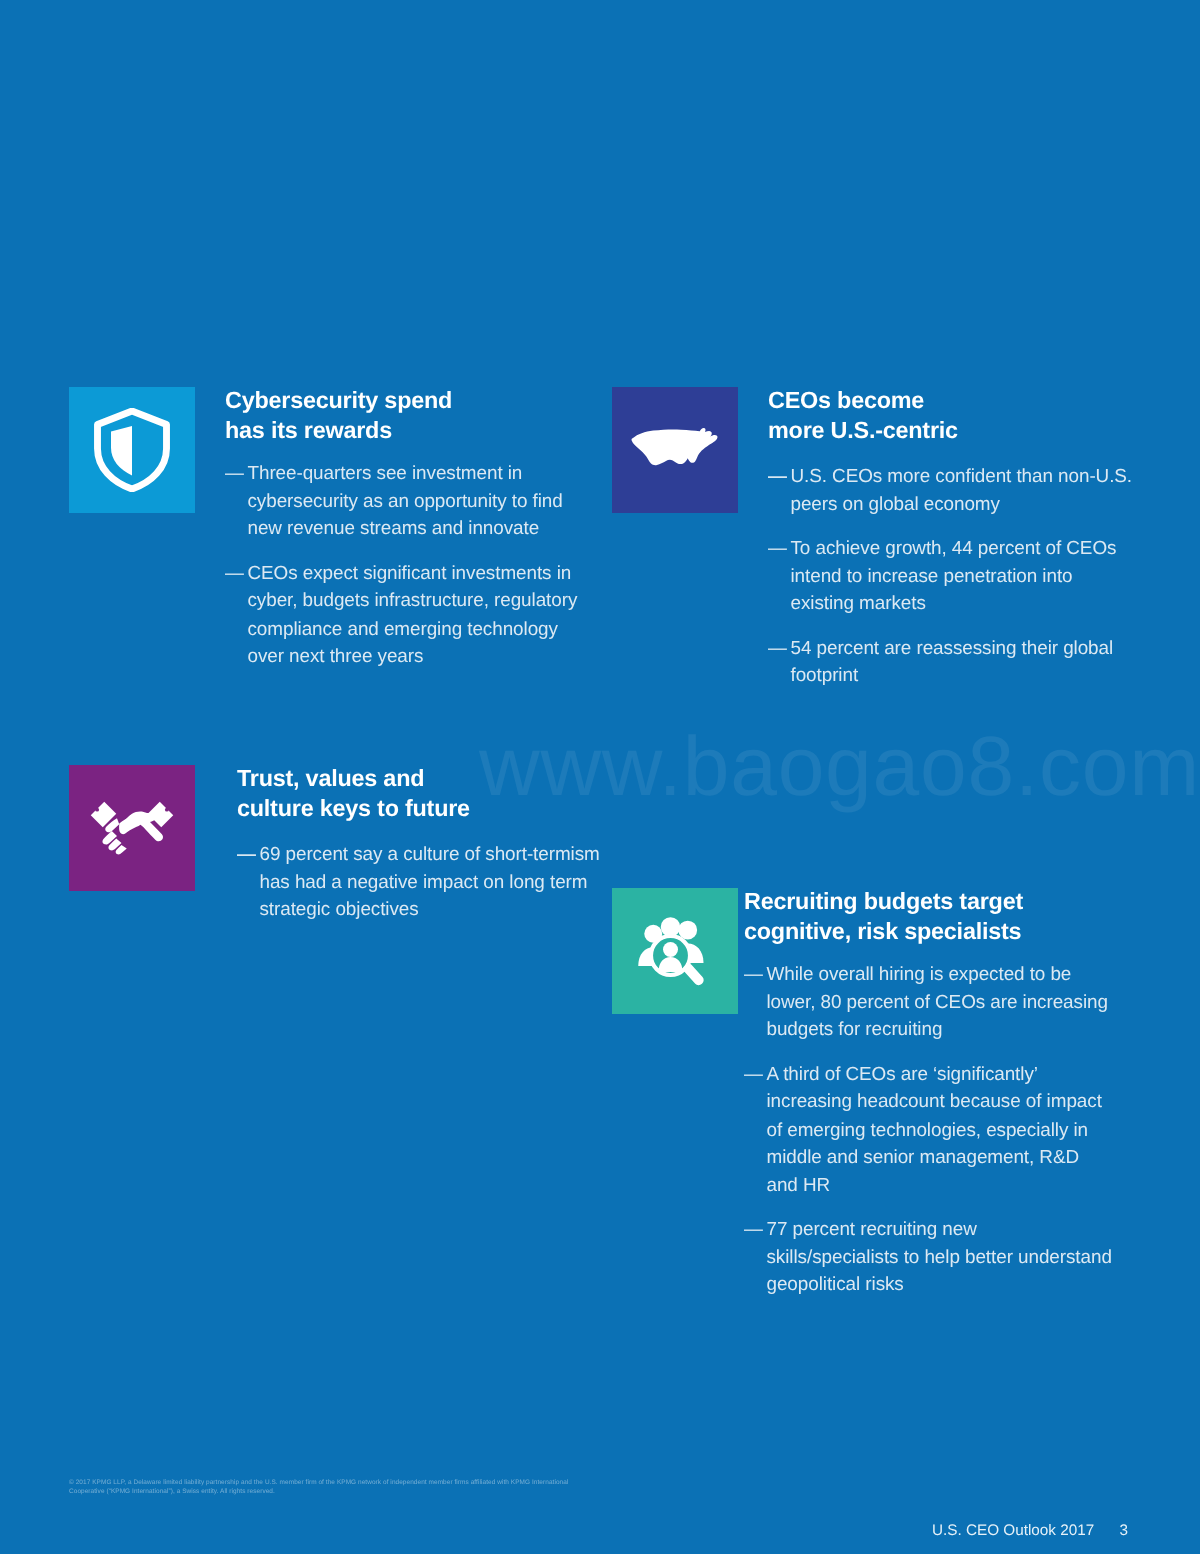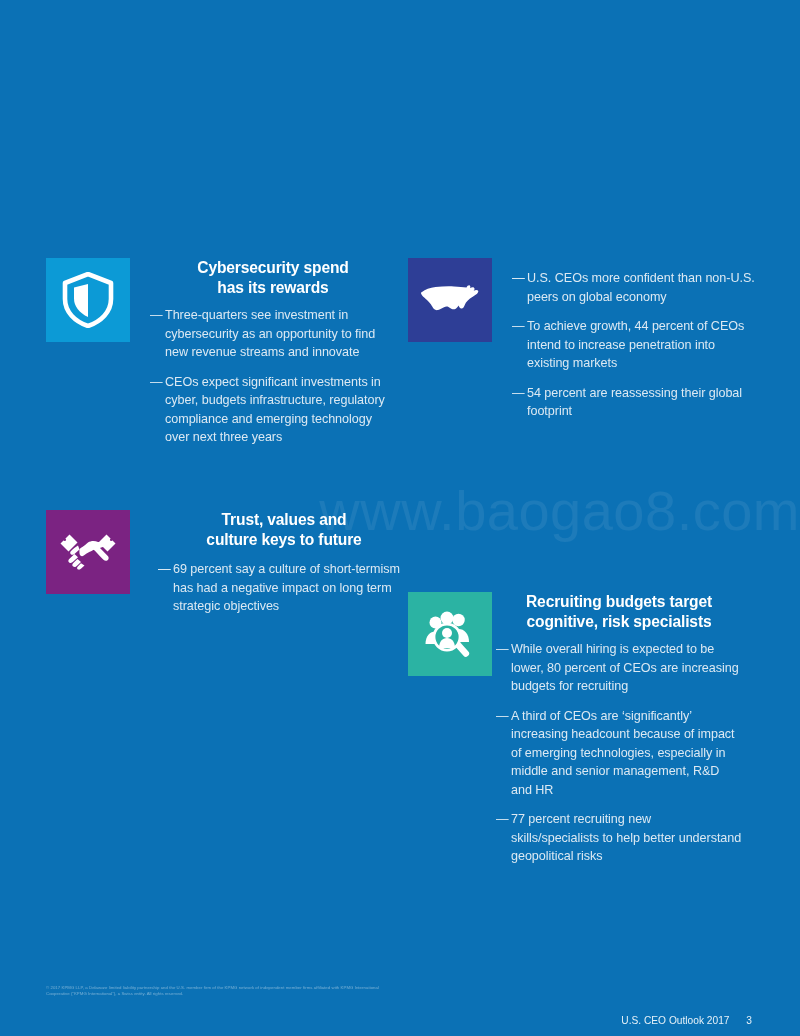--- a/index.html
+++ b/index.html
@@ -66,21 +66,20 @@
   }
 
   .block-heading {
     font-size: 15.6px;
     font-weight: bold;
     line-height: 1.26;
     color: #ffffff;
     letter-spacing: -0.15px;
     margin: 0 0 9px 0;
     white-space: pre-line;
-    text-align: center;
   }
 
   .bullets { list-style: none; }
 
   .bullet {
     position: relative;
     font-size: 12.6px;
     line-height: 1.47;
     color: #dce9f3;
     padding-left: 15px;
@@ -163,20 +162,22 @@
           C120 21.5 117 25 114 27 C110.5 29.5 106 32 102 35 C99 37.5 96 40 94 43
           C92 46 91 50 89 53 C87.6 55 85 55.6 83 54.5 C81 53.4 80 51 79 49
           C77.5 51.5 76 54 73.5 55.5 C71 57 68 57 65.5 56 C63 55 61 53 59 52
           C56 50.6 53 51 50 52.5 C46 54.4 42 57 38 58 C35 58.8 32 58 30 56
           C27.5 53.6 26 50 24 47 C21 42.5 17 39 13 35.5 C9.5 32.5 6 29.5 4.5 26
           C3.6 24 4 22.6 6 22 Z"></path>
       </svg>
     </div>
 
     <div class="block-body" style="left:104px; width:246px;">
+      <h2 class="block-heading">CEOs become
+more U.S.-centric</h2>
       <ul class="bullets">
         <li class="bullet">
           <span class="dash">—</span>
         </li>
         <li class="bullet">
           <span class="dash">—</span>
           <span>U.S. CEOs more confident than non-U.S. peers on global economy</span>
         </li>
         <li class="bullet">
           <span class="dash">—</span>

